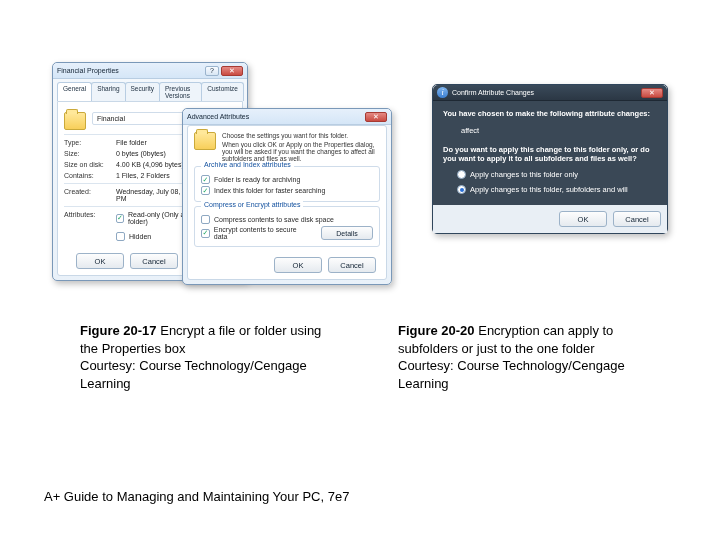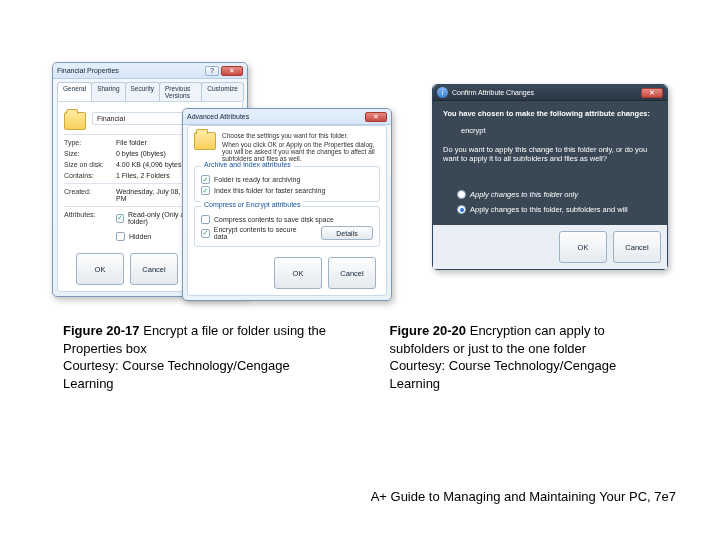--- a/index.html
+++ b/index.html
@@ -80,42 +80,42 @@
     display:inline-flex; align-items:center; justify-content:center; font-size:7px; color:#2a6; line-height:1;
   }
   .cb.checked::after{ content:"✓"; position:relative; top:-0.5px; }
   .rb {
     width:9px; height:9px; border:1px solid #8ea8c2; background:#fff; border-radius:50%;
     display:inline-flex; align-items:center; justify-content:center;
   }
   .rb.sel::after{ content:""; width:4px; height:4px; background:#2a6fd6; border-radius:50%; }
   .btnrow { display:flex; gap:6px; justify-content:flex-end; padding:6px 4px 0; }
   .btn {
-    min-width:48px; height:32px;
+    min-width:48px; height:16px;
     background:linear-gradient(#fdfdfd,#e5eaef);
     border:1px solid #9cb2c8; border-radius:3px;
     font-size:7.5px; display:inline-flex; align-items:center; justify-content:center;
     color:#123;
   }
   .groupbox {
     border:1px solid #cfdcea; border-radius:3px; padding:6px; margin:4px 0;
     position:relative;
   }
   .groupbox > .gtitle{
     position:absolute; top:-6px; left:6px; background:#fff; padding:0 3px;
     color:#12509e; font-size:7px;
   }
 
   
-  .caprow { position:absolute; top:322px; left:63px; right:64px; display:flex; gap:60px; font-size:13px; line-height:1.35; color:#000; }
+  .caprow { position:absolute; top:322px; left:80px; right:64px; display:flex; gap:60px; font-size:13px; line-height:1.35; color:#000; }
   .cap { flex:1; }
   .cap b { font-weight:bold; }
 
   
-  .footer { position:absolute; bottom:36px; left:44px; right:44px; display:flex; justify-content:flex-end; font-size:13px; color:#000; }
+  .footer { position:absolute; bottom:36px; left:44px; right:44px; display:flex; justify-content:flex-start; font-size:13px; color:#000; }
 
   
   .confirmbody { background:#3a4856; color:#fff; font-size:7.5px; padding:8px 10px; }
   .confirmfoot { background:#e9eff5; padding:6px; display:flex; justify-content:flex-end; gap:6px; }
   .infoicon{
     width:16px;height:16px;border-radius:50%;
     background:linear-gradient(#7fb4ee,#3b7fd1);color:#fff;
     display:inline-flex;align-items:center;justify-content:center;font-size:10px;font-style:italic;font-family:serif;
   }
 
@@ -253,24 +253,24 @@
         <span style="display:flex;align-items:center;gap:4px;">
           <span class="infoicon" style="width:11px;height:11px;font-size:8px;">i</span>
           <span>Confirm Attribute Changes</span>
         </span>
         <div class="winbtns">
             <span class="winbtn close">✕</span>
           </div>
       </div>
       <div class="confirmbody">
         <div style="font-weight:bold;margin-bottom:8px;">You have chosen to make the following attribute changes:</div>
-        <div style="margin:0 0 10px 18px;">encrypt</div>
-        <div style="font-weight:normal;margin-bottom:24px;">Do you want to apply this change to this folder only, or do you want to apply it to all subfolders and files as well?</div>
+        <div style="margin:0 0 10px 18px;">affect</div>
+        <div style="font-weight:bold;margin-bottom:4px;">Do you want to apply this change to this folder only, or do you want to apply it to all subfolders and files as well?</div>
         <div style="margin-left:14px;">
-          <div class="checkbox" style="margin:3px 0;font-style:italic;">
+          <div class="checkbox" style="margin:3px 0;">
               <span class="rb"></span>
               <span>Apply changes to this folder only</span>
             </div>
           <div class="checkbox" style="margin:3px 0;">
               <span class="rb sel"></span>
               <span>Apply changes to this folder, subfolders and will</span>
             </div>
         </div>
       </div>
       <div class="confirmfoot">

